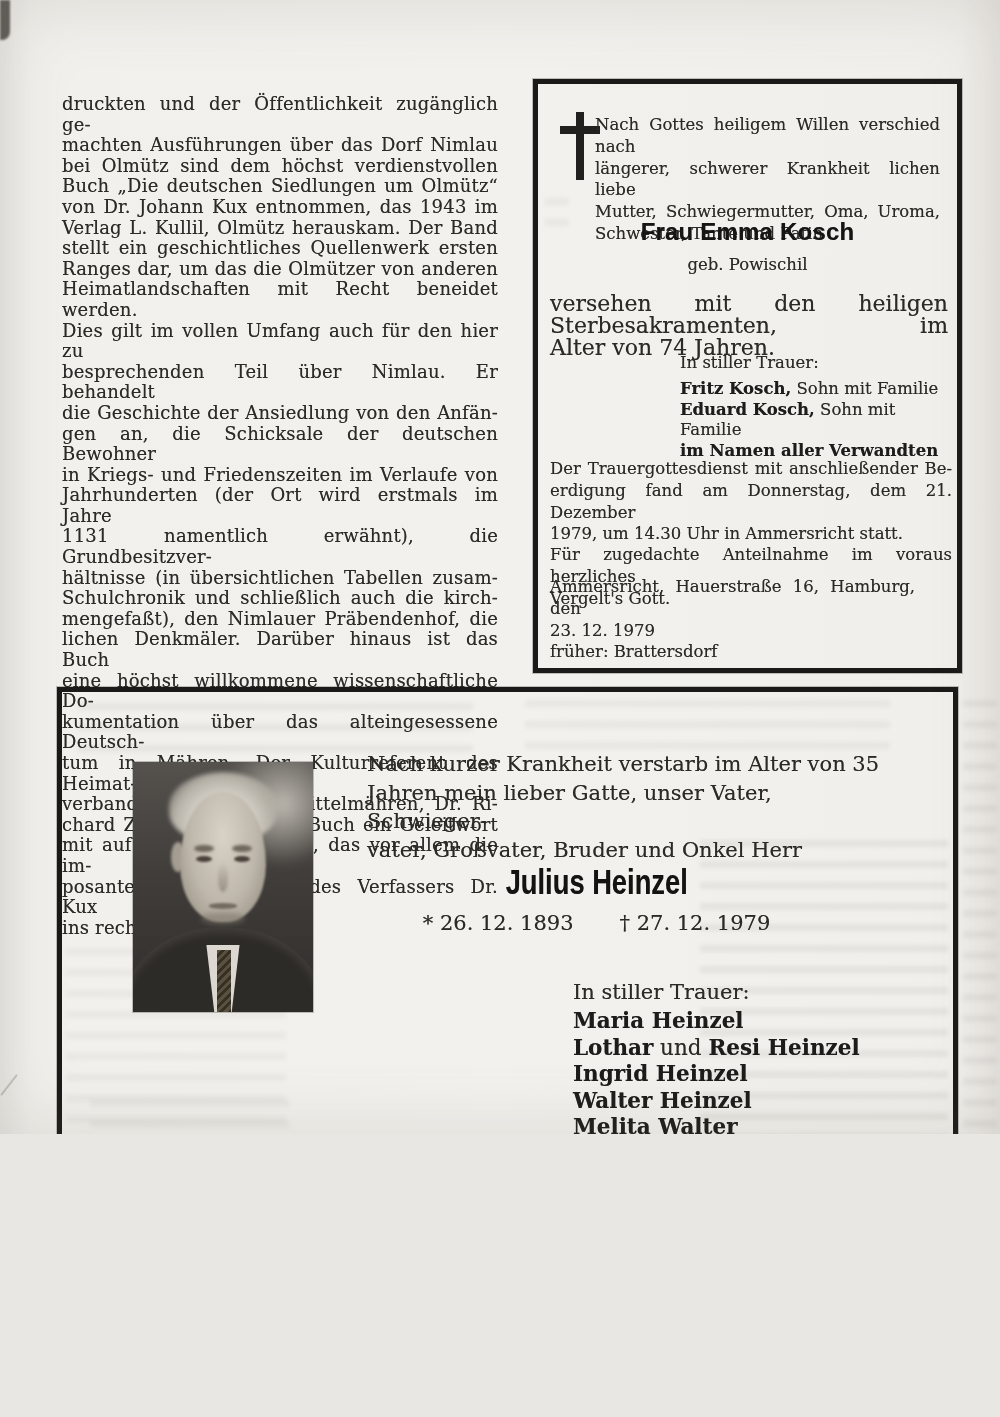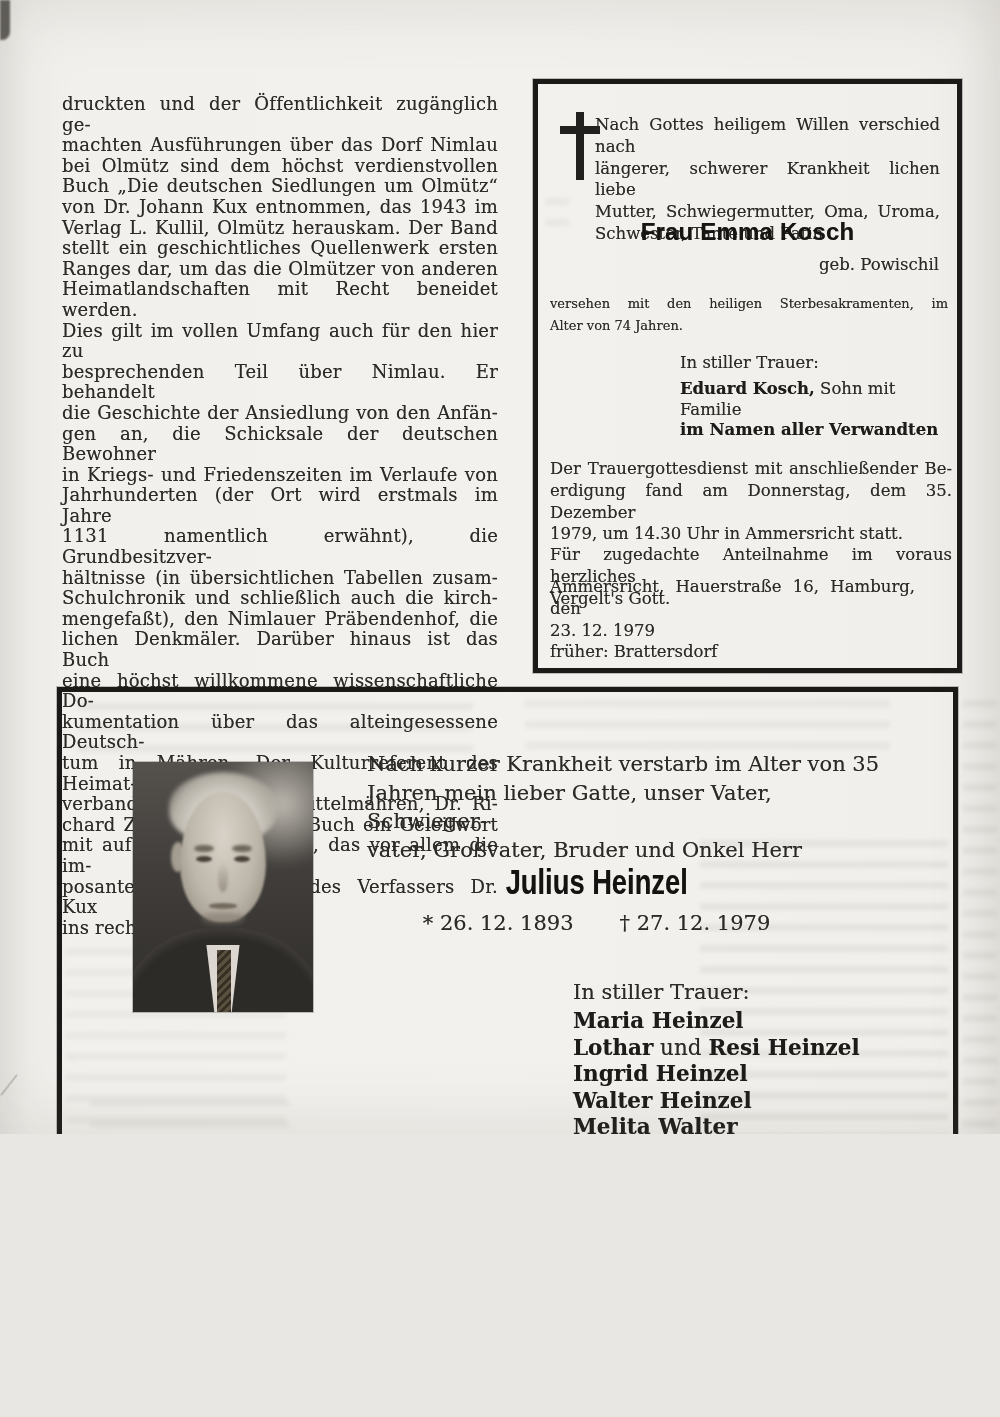--- a/index.html
+++ b/index.html
@@ -44,22 +44,22 @@
 
   
   .kosch-box .cross { left:22px; top:28px; width:40px; height:68px; }
   .cross .v { position:absolute; left:16px; top:0; width:8px; height:68px; background:#21201e; }
   .cross .h { position:absolute; left:0; top:14px; width:40px; height:8px; background:#21201e; }
 
   .k-intro { left:57px; top:30px; width:345px; font-size:16.5px; line-height:21.8px; }
   .k-center { left:18px; top:134px; width:383px; text-align:center; }
   .k-name { font-family:"Liberation Sans","DejaVu Sans",sans-serif; font-weight:bold;
     font-size:24px; color:#161513; letter-spacing:.2px; }
-  .k-maiden { margin-top:9px; font-size:16.5px;text-align:right; }
-  .k-sacrament { left:12px; top:209px; width:398px; font-size:13px; line-height:21.8px; }
+  .k-maiden { margin-top:9px; font-size:16.5px; }
+  .k-sacrament { left:12px; top:209px; width:398px; font-size:22px; line-height:21.8px; }
   .k-mlabel { left:142px; top:269px; font-size:16.5px; }
   .k-mourners { left:142px; top:295px; font-size:16.5px; line-height:20.6px; }
   .k-service { left:12px; top:374px; width:402px; font-size:16.5px; line-height:21.8px; }
   .k-thanks { left:12px; top:460px; width:402px; font-size:16.5px; line-height:21.8px; }
   .k-place { left:12px; top:492px; width:402px; font-size:16.5px; line-height:21.8px; }
   .k-place .ln:first-child { word-spacing:6px; }
 
   .rline .b { font-weight:bold; color:#1d1c1a; }
 
   
@@ -175,26 +175,27 @@
     <div class="abs k-center">
       <div class="k-name">Frau Emma Kosch</div>
       <div class="k-maiden">geb. Powischil</div>
     </div>
     <div class="abs k-sacrament just">
         <div class="ln">versehen mit den heiligen Sterbesakramenten, im</div>
         <div class="ln">Alter von 74 Jahren.</div>
       </div>
     <div class="abs k-mlabel">In stiller Trauer:</div>
     <div class="abs k-mourners">
+        <div class="rline"><span class="b">Fritz Kosch,</span><span> Sohn mit Familie</span></div>
         <div class="rline"><span class="b">Eduard Kosch,</span><span> Sohn mit Familie</span></div>
         <div class="rline"><span class="b">im Namen aller Verwandten</span></div>
       </div>
     <div class="abs k-service just">
         <div class="ln">Der Trauergottesdienst mit anschließender Be-</div>
-        <div class="ln">erdigung fand am Donnerstag, dem 35. Dezember</div>
+        <div class="ln">erdigung fand am Donnerstag, dem 21. Dezember</div>
         <div class="ln">1979, um 14.30 Uhr in Ammersricht statt.</div>
       </div>
     <div class="abs k-thanks just">
         <div class="ln">Für zugedachte Anteilnahme im voraus herzliches</div>
         <div class="ln">Vergelt's Gott.</div>
       </div>
     <div class="abs k-place">
         <div class="ln">Ammersricht, Hauerstraße 16, Hamburg, den</div>
         <div class="ln">23. 12. 1979</div>
         <div class="ln">früher: Brattersdorf</div>

